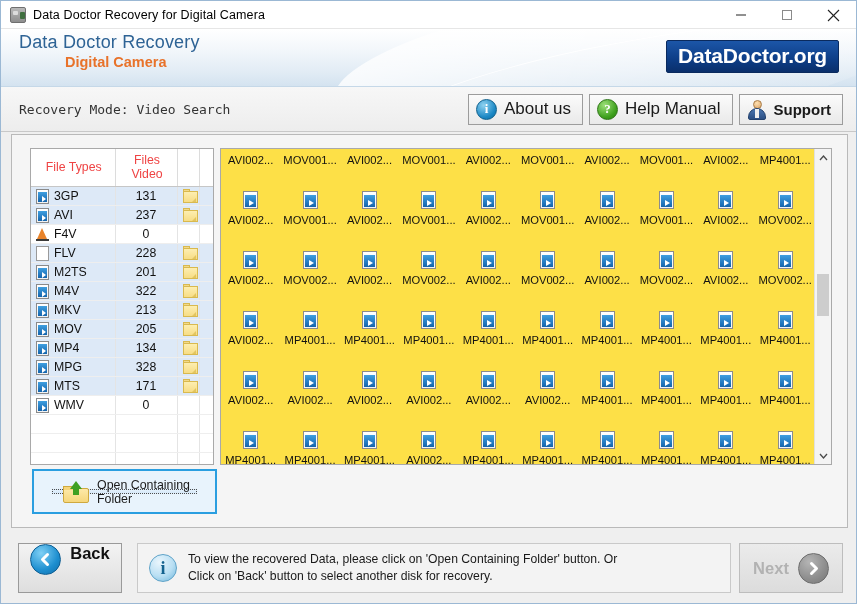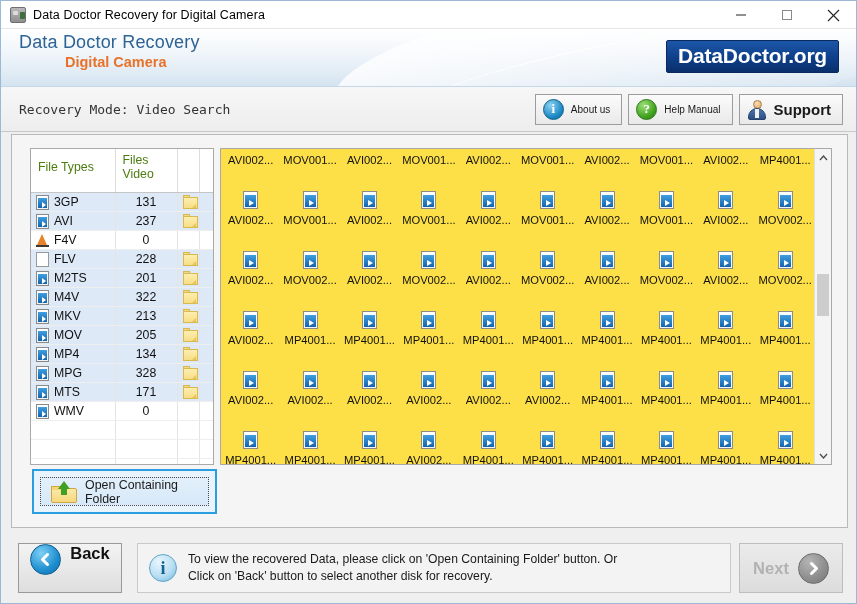--- a/index.html
+++ b/index.html
@@ -155,21 +155,21 @@
   .tb-btn {
     height: 31px;
     background: linear-gradient(180deg,#fbfbfb,#e9e9e9);
     border: 1px solid #9c9c9c;
     display: flex;
     align-items: center;
     padding: 0 11px 0 7px;
     gap: 7px;
     cursor: default;
   }
-  .tb-btn .lbl { font-size: 10px; color: #1a1a1a; }
+  .tb-btn .lbl { font-size: 17px; color: #1a1a1a; }
   .tb-btn.support .lbl { font-size: 15px; font-weight: bold; }
   .ic-circle {
     width: 21px; height: 21px; border-radius: 50%;
     display: flex; align-items: center; justify-content: center;
     color: #fff; font-weight: bold; font-size: 13px;
     font-family: "Liberation Serif", serif;
   }
   .ic-info { background: radial-gradient(circle at 35% 28%, #8fd2f0, #1a87c4 65%, #0d6a9e); border:1px solid #0b5e8c;}
   .ic-help { background: radial-gradient(circle at 35% 28%, #9ee07a, #3da01c 65%, #2d7d13); border:1px solid #2a7412;}
   .ic-support {
@@ -213,23 +213,23 @@
     border-collapse: collapse;
     width: 100%;
     table-layout: fixed;
     font-size: 12.3px;
   }
   table.types th {
     background: #ffffff;
     border-right: 1px solid #dcdcdc;
     border-bottom: 1px solid #c6c6c6;
     font-weight: normal;
-    text-align: left;
-    padding: 4px 5px 11px 7px;
-    color: #4d7c0f;
+    text-align: center;
+    padding: 4px 5px 5px 7px;
+    color: #ef4444;
     height: 24px;
   }
   table.types td {
     border-right: 1px solid #e4e4e4;
     border-bottom: 1px solid #eeeeee;
     padding: 0 5px;
     height: 19px;
     color: #111;
   }
   table.types tr.sel td { background: #dde9f7; }
@@ -362,21 +362,21 @@
     background: #cdcdcd;
   }
 
   
   .ocf-wrap {
     position: absolute;
     left: 20px; top: 334px;
     width: 185px; height: 45px;
     border: 2px solid #2a9ee0;
     background: #e8f3fc;
-    padding: 6px;
+    padding: 18px;
   }
   .ocf-btn {
     width: 100%; height: 100%;
     border: 1px dotted #4d4d4d;
     background: linear-gradient(180deg,#e3f0fb,#d6e8f8);
     display: flex;
     align-items: center;
     gap: 8px;
     padding-left: 10px;
     cursor: default;

